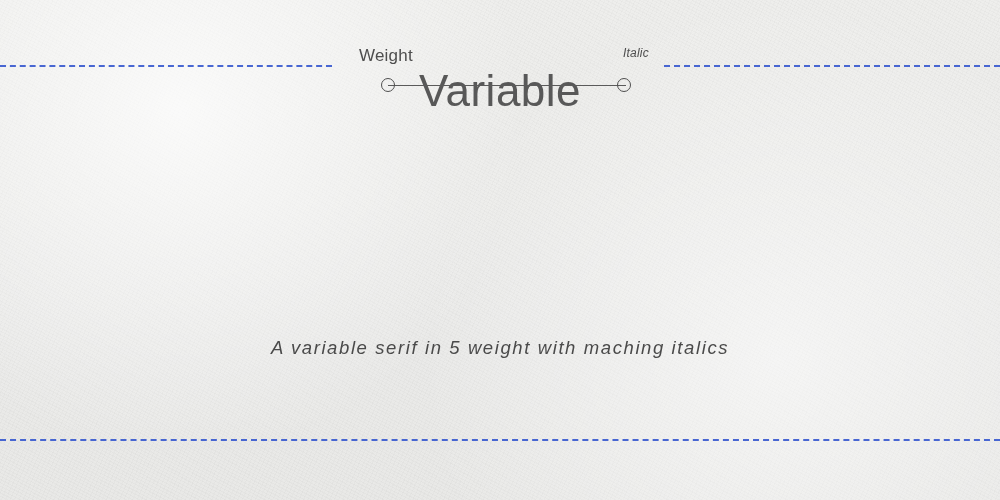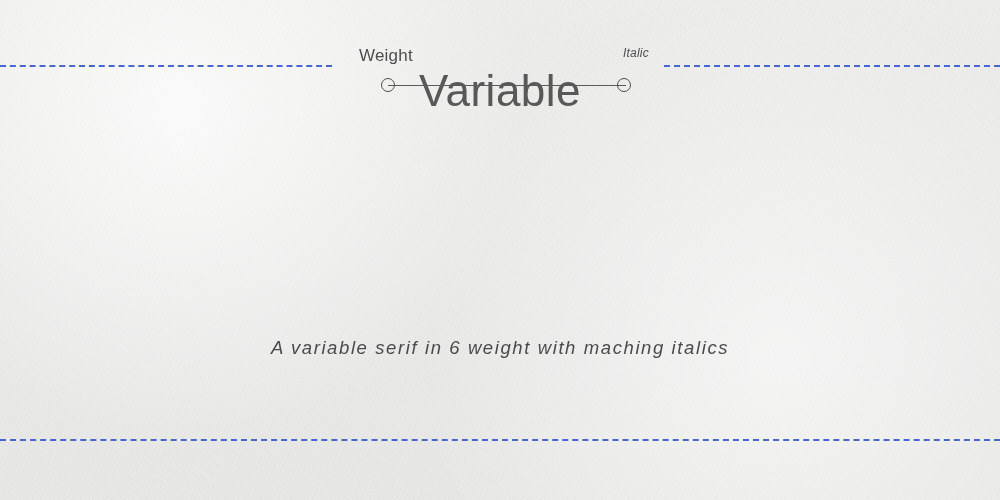--- a/index.html
+++ b/index.html
@@ -178,16 +178,16 @@
     <div id="label-italic">Italic</div>
   </div>
 
   <div id="axis-slider">
     <div id="slider-track"></div>
     <div class="slider-handle" id="handle-weight"></div>
     <div class="slider-handle" id="handle-italic"></div>
   </div>
 
 
-  <div id="tagline">A variable serif in 6 weight with maching italics</div>
+  <div id="tagline">A variable serif in 5 weight with maching italics</div>
 
 
 </div>
 
 </body></html>

